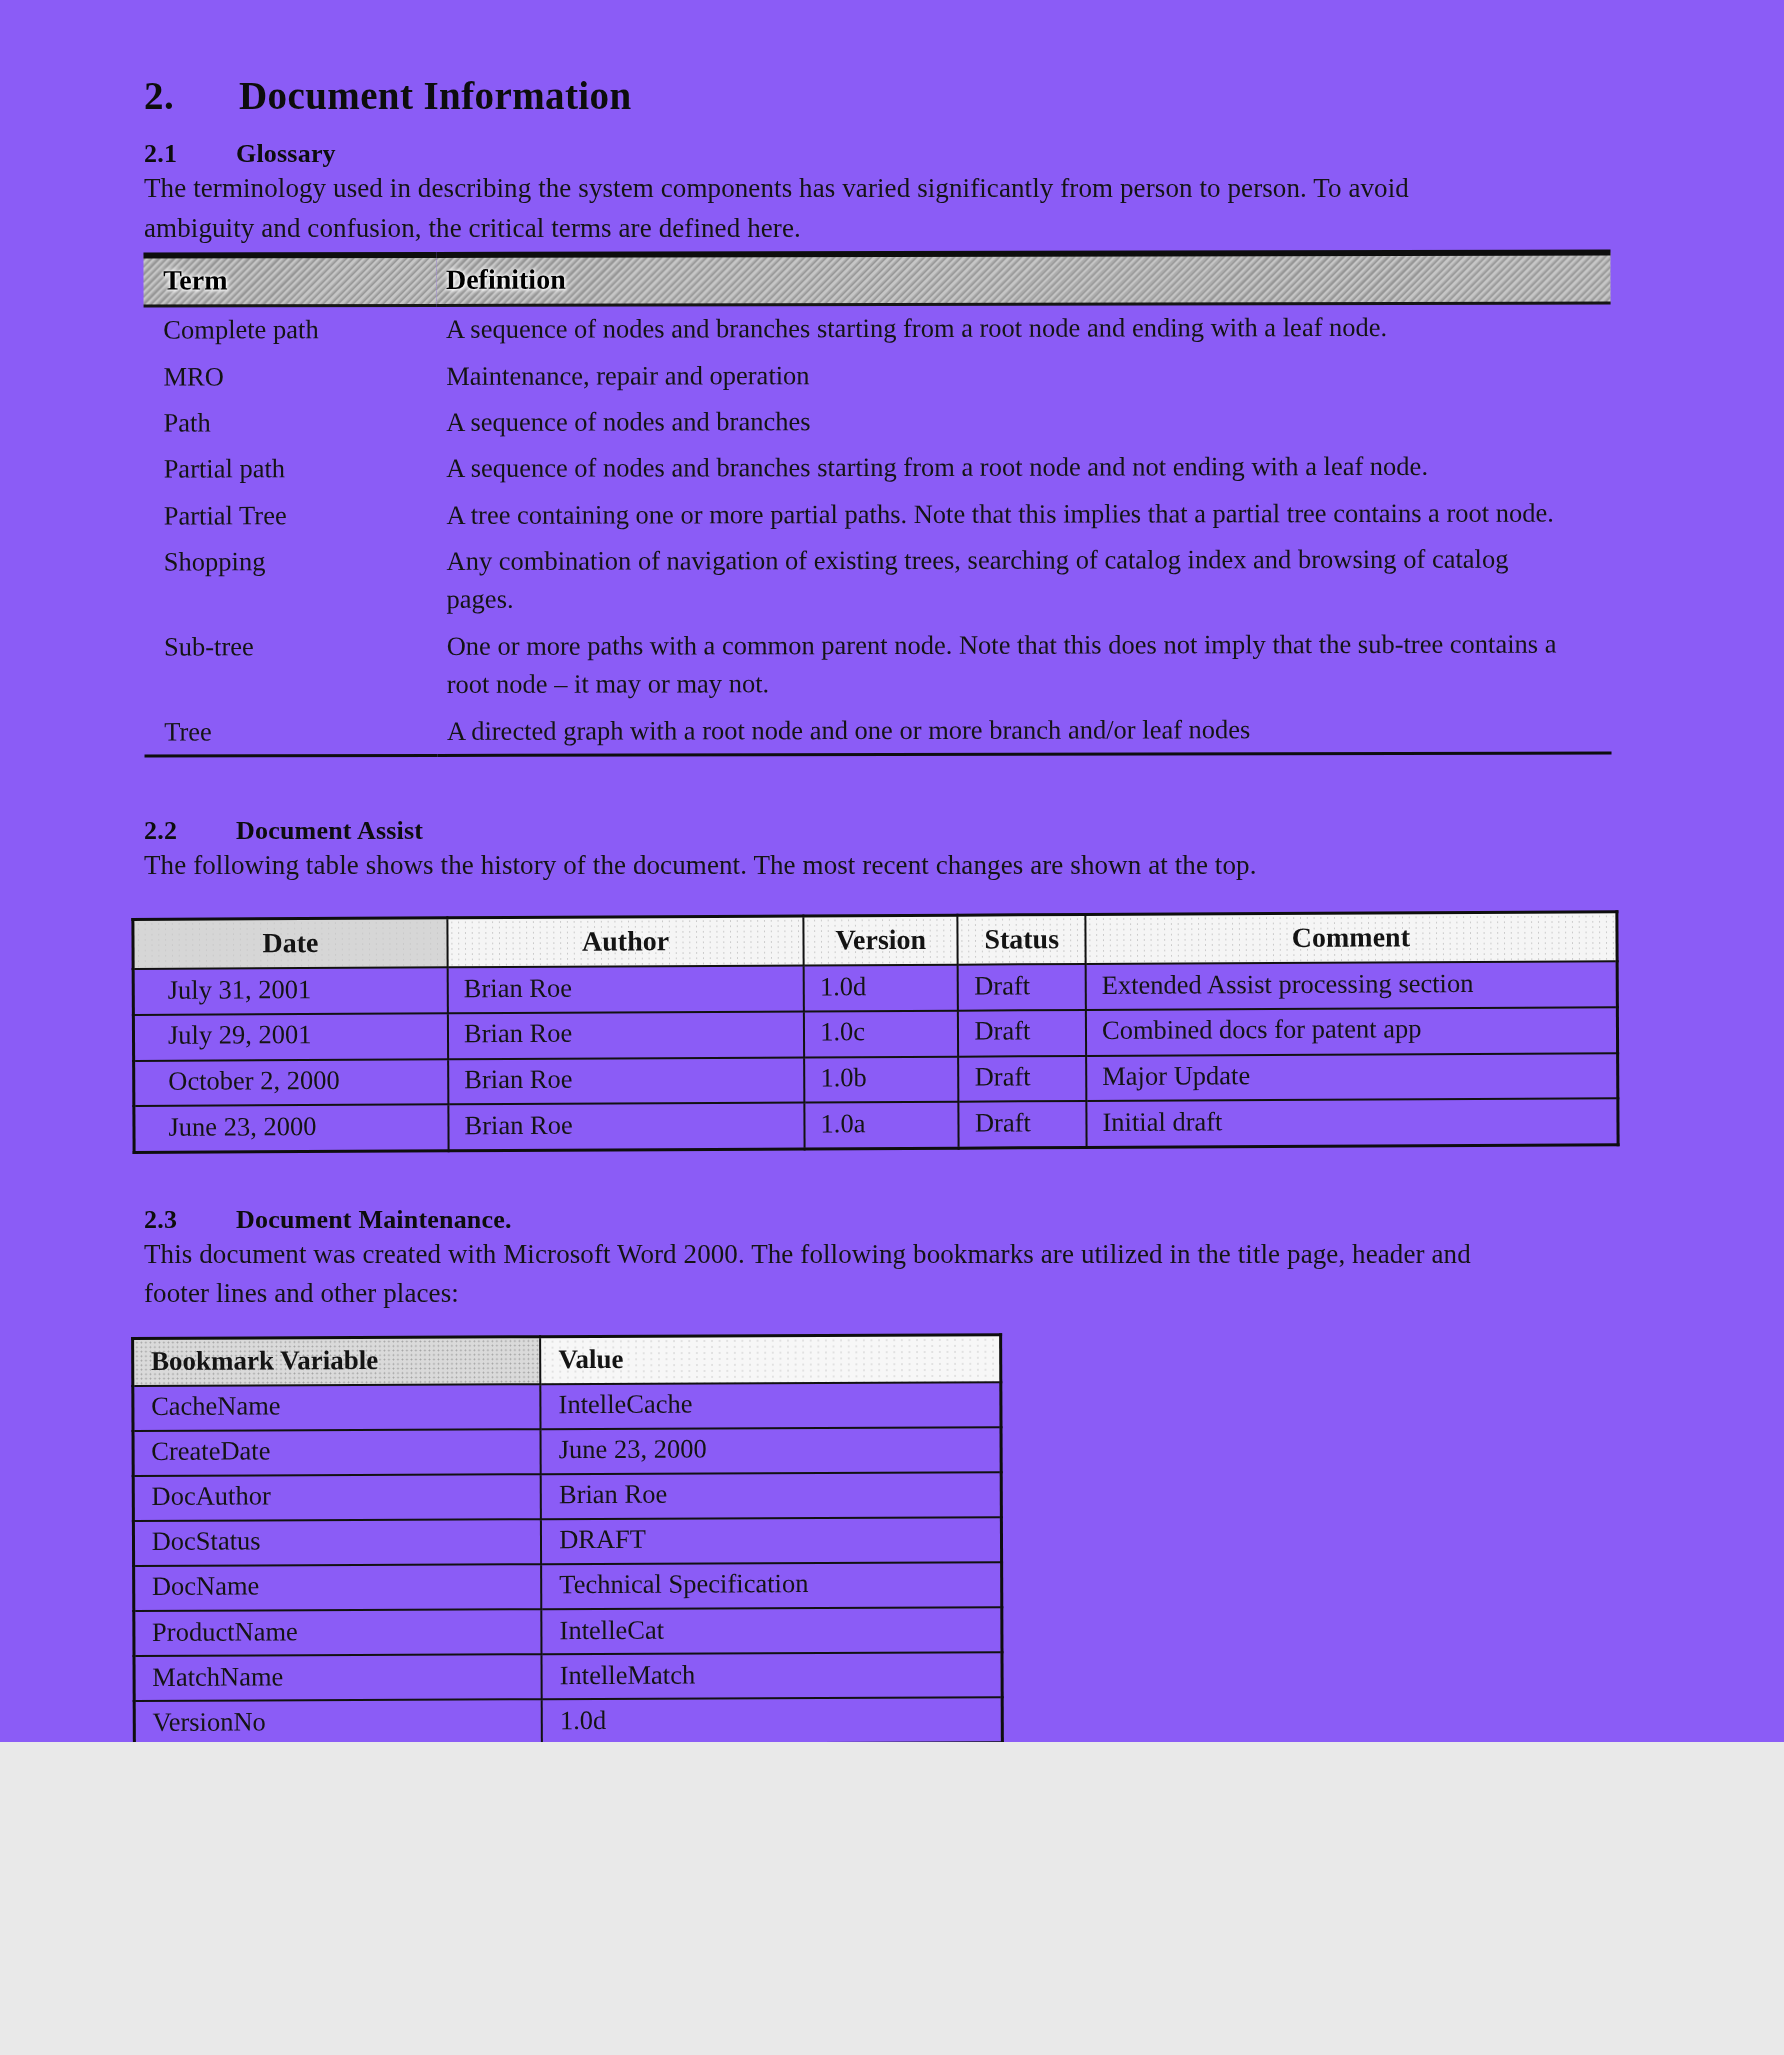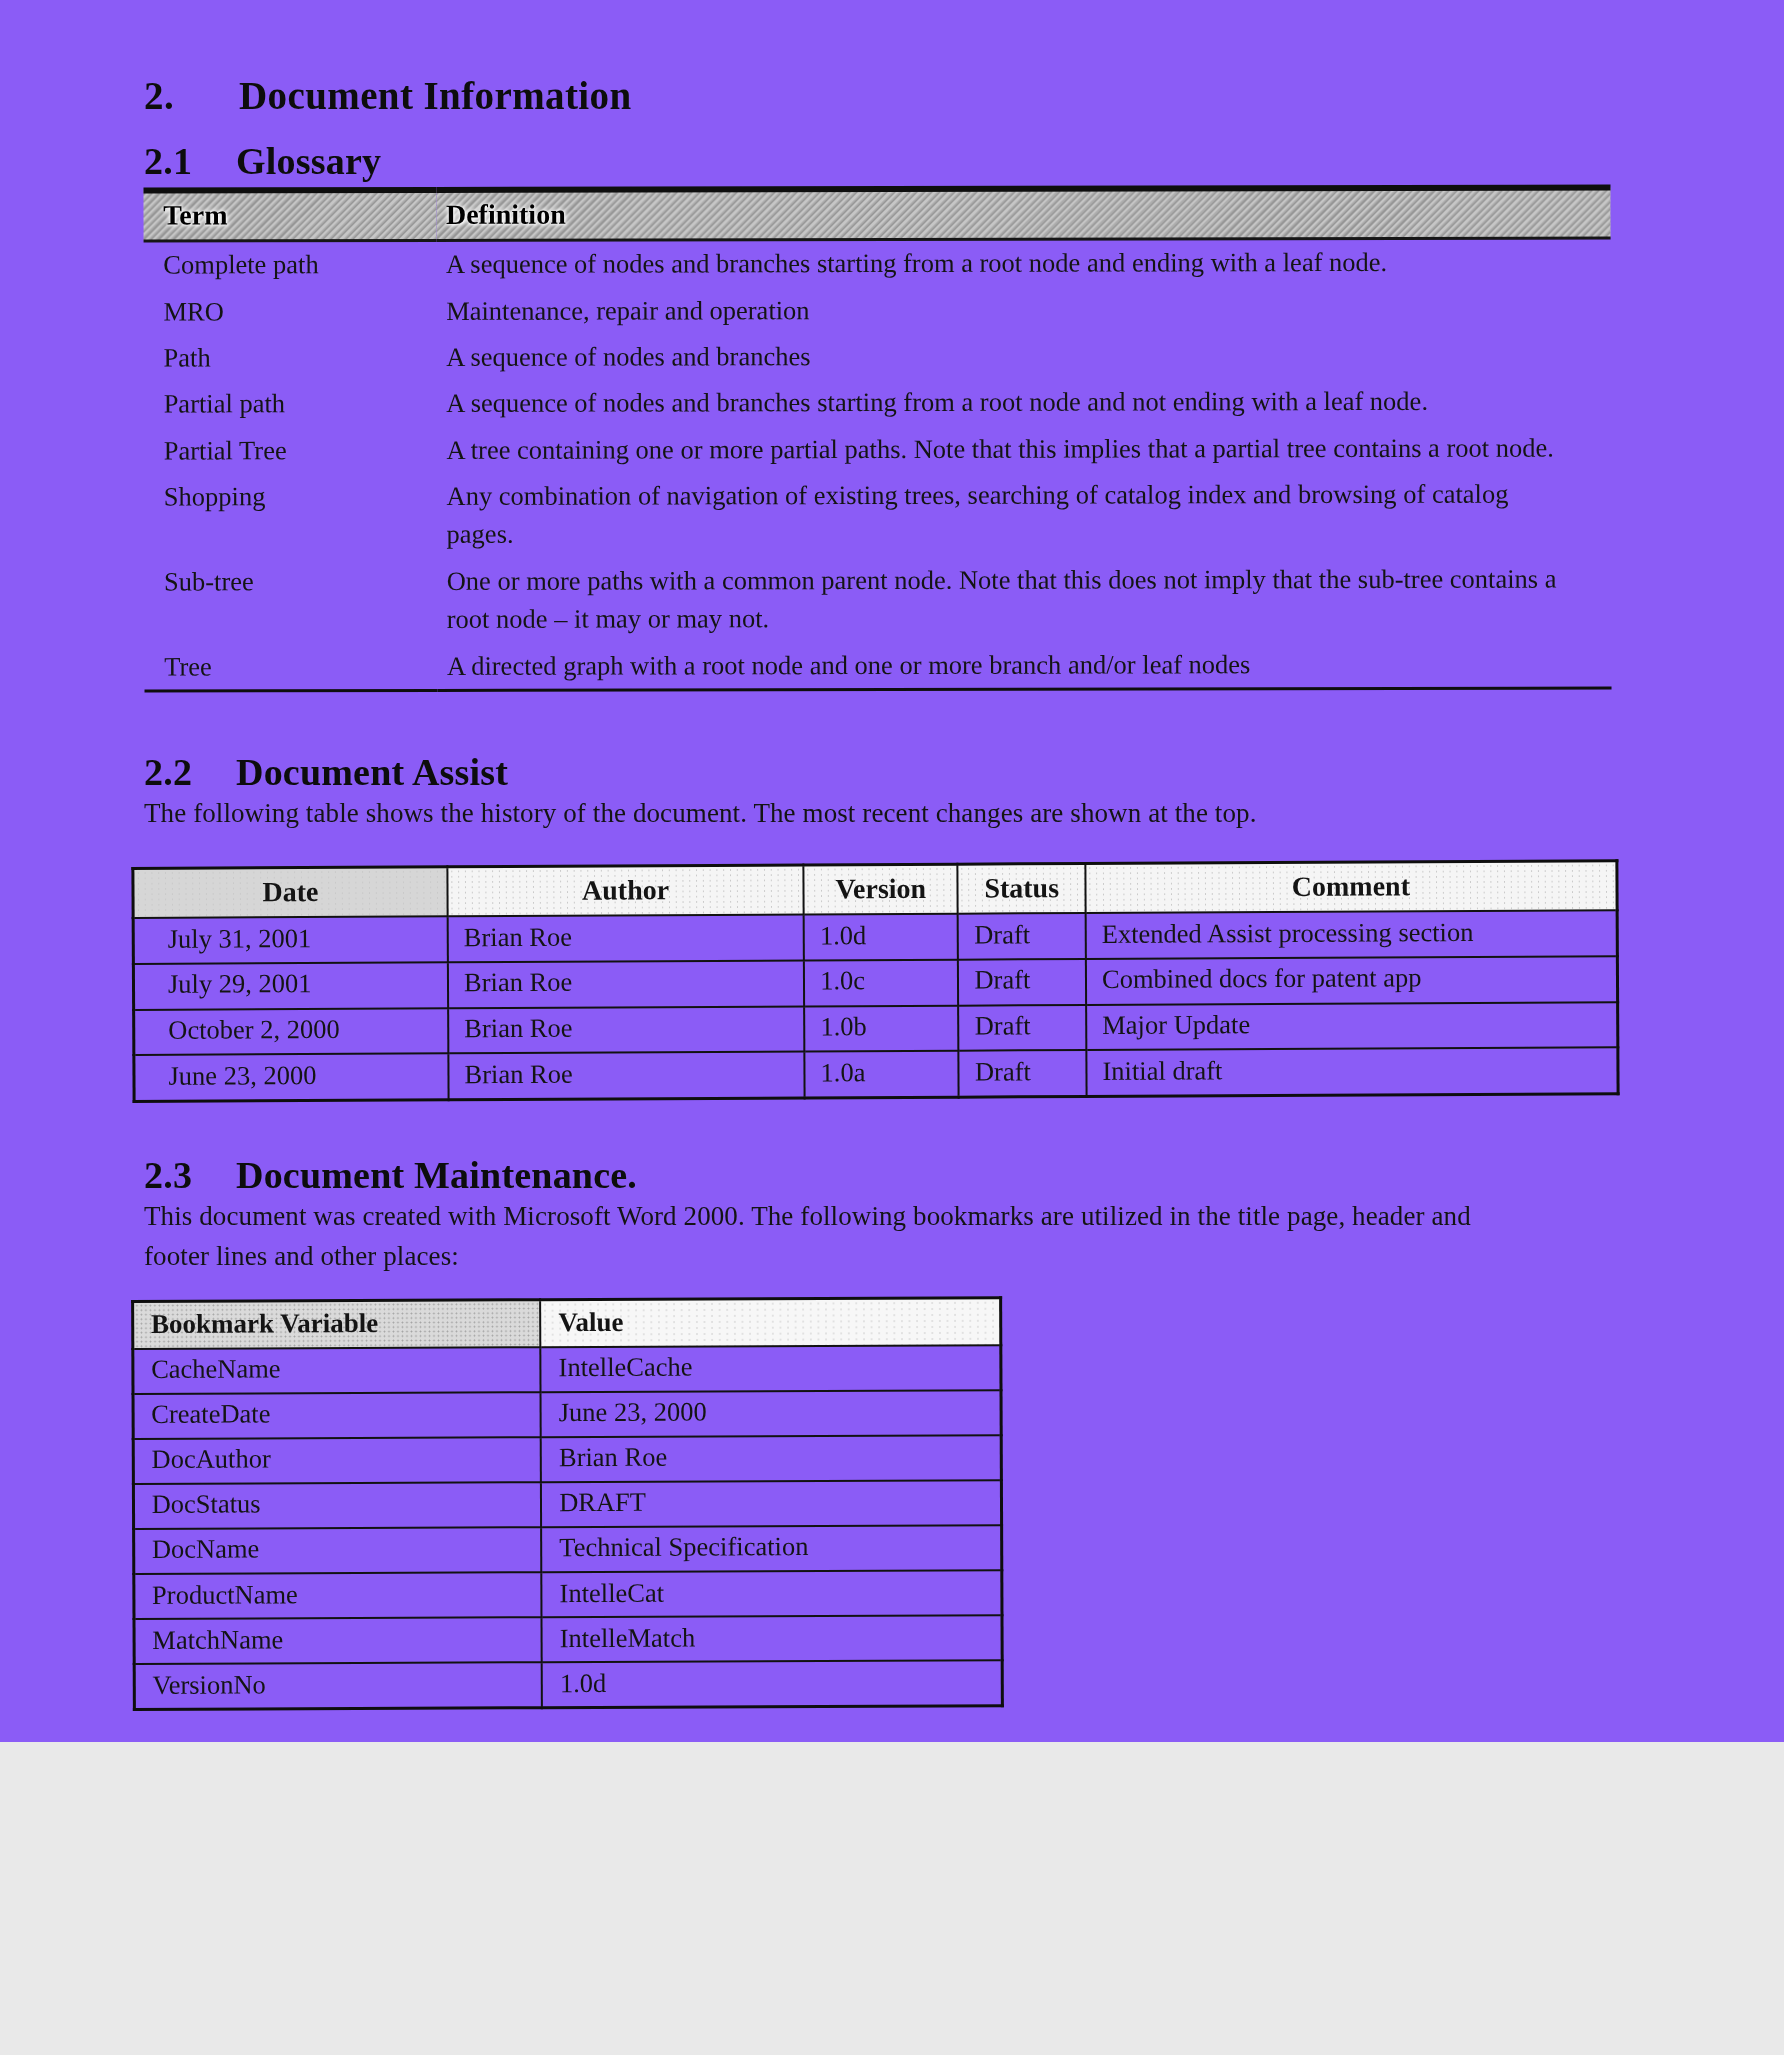--- a/index.html
+++ b/index.html
@@ -10,21 +10,21 @@
     margin: 0 auto;
     background: #8b5cf6;
     overflow: hidden;
     font-family: "Liberation Serif", "DejaVu Serif", serif;
     color: #141414;
   }
   .content { padding: 73px 174px 0 144px; }
 
   h1.sec, h2.sec { margin:0; font-weight: bold; color:#0d0d0d; }
   h1.sec { font-size: 39px; margin-bottom: 21px; letter-spacing: 0.4px; }
-  h2.sec { font-size: 38px; letter-spacing: 0.2px; }
+  h2.sec { font-size: 26px; letter-spacing: 0.2px; }
   .num { display:inline-block; }
   h1.sec .num { width: 95px; }
   h2.sec .num { width: 92px; }
 
   p.body {
     margin: 0;
     font-size: 27px;
     line-height: 1.47;
     max-width: 1371px;
     letter-spacing: 0.1px;
@@ -142,20 +142,21 @@
 <div class="page">
   <div class="content">
 
     <h1 class="sec">
       <span class="num">2.</span><span>Document Information</span>
     </h1>
 
     <h2 class="sec mb-md">
       <span class="num">2.1</span><span>Glossary</span>
     </h2>
+    <p class="body mb-sm">The terminology used in describing the system components has varied significantly from person to person.  To avoid ambiguity and confusion, the critical terms are defined here.</p>
 
     <table class="tbl-glossary">
       <colgroup>
           <col style="width:20%">
           <col style="width:80%">
         </colgroup>
       <thead>
         <tr>
           <th>Term</th>
           <th>Definition</th>

